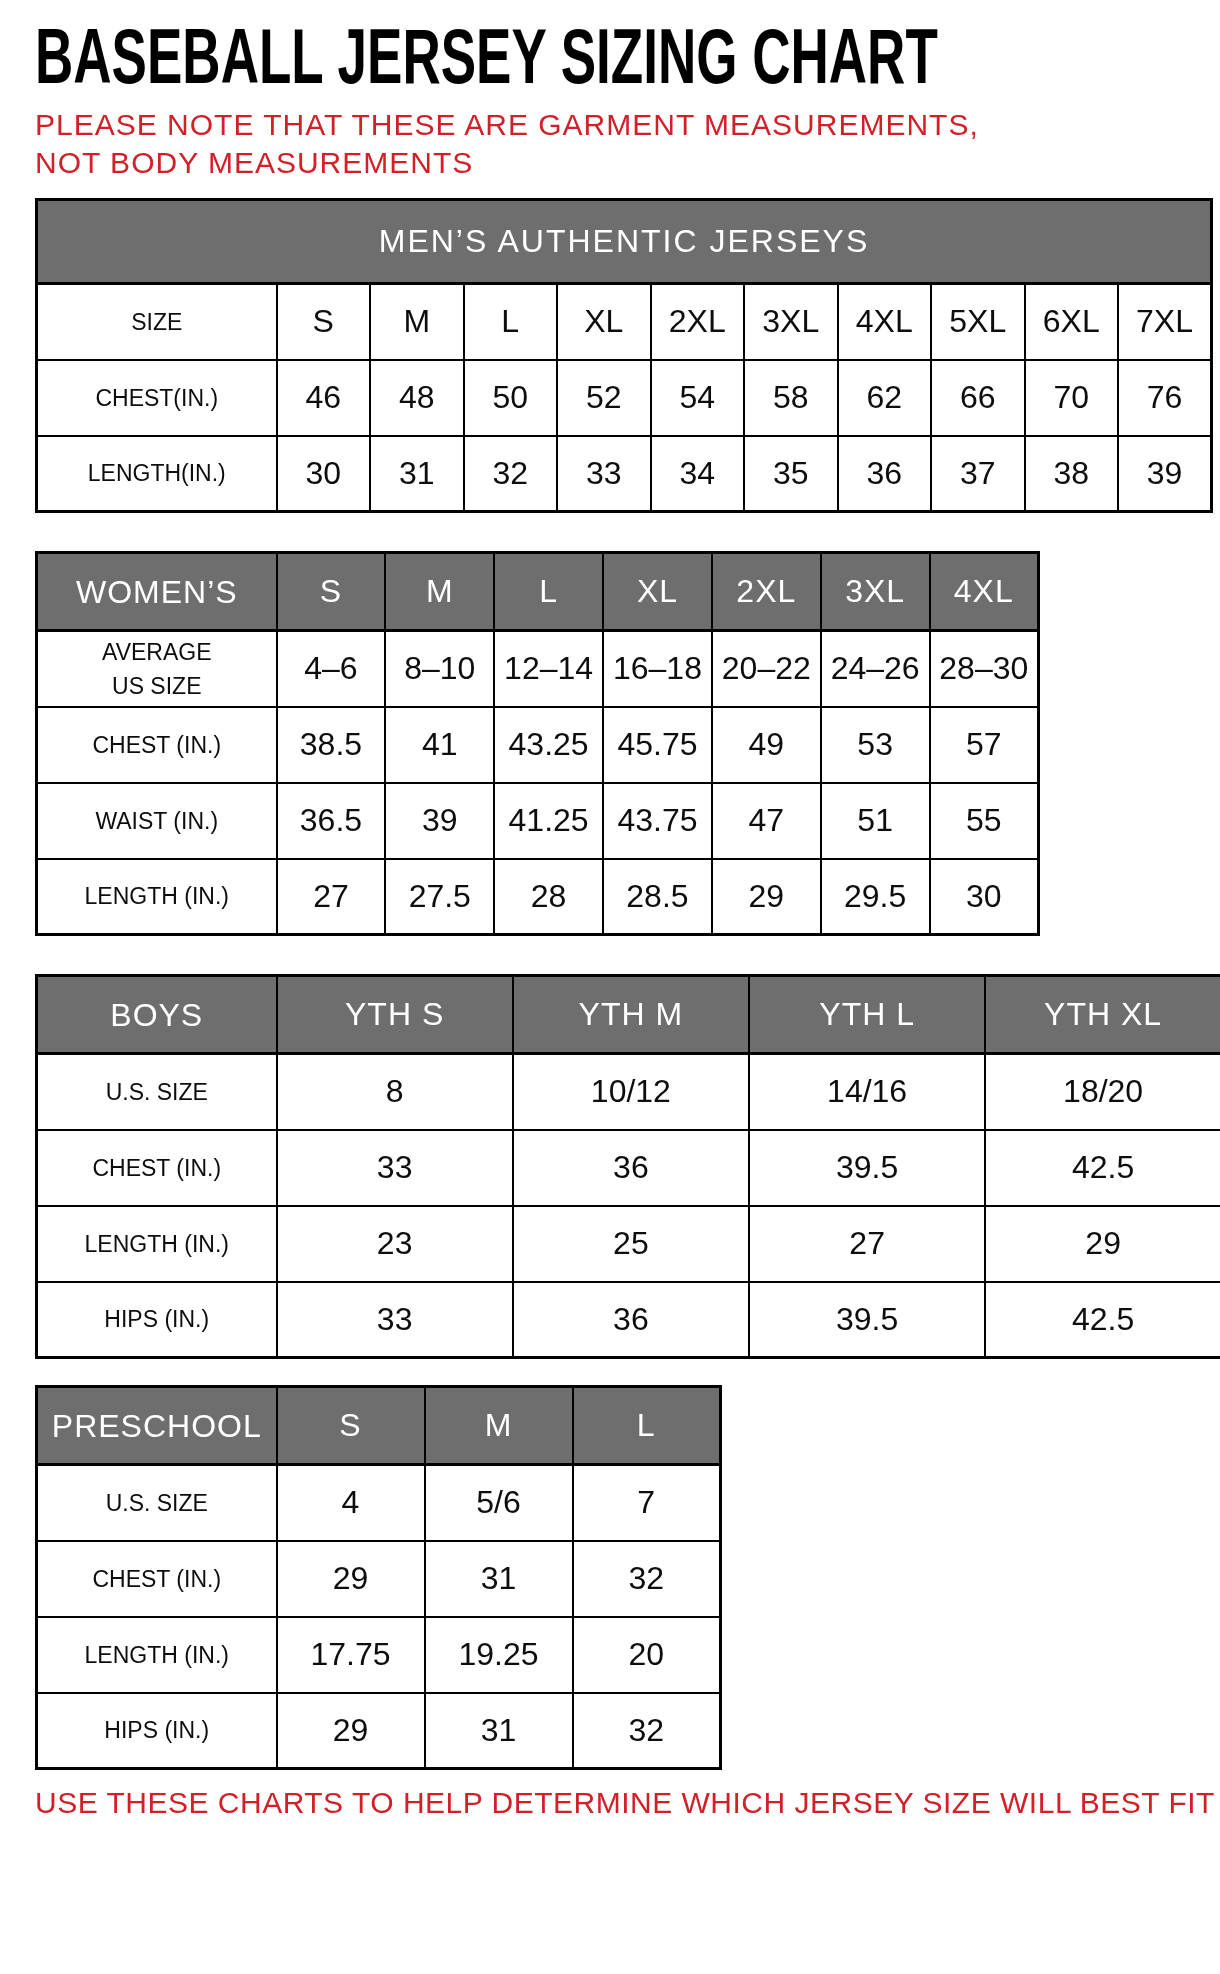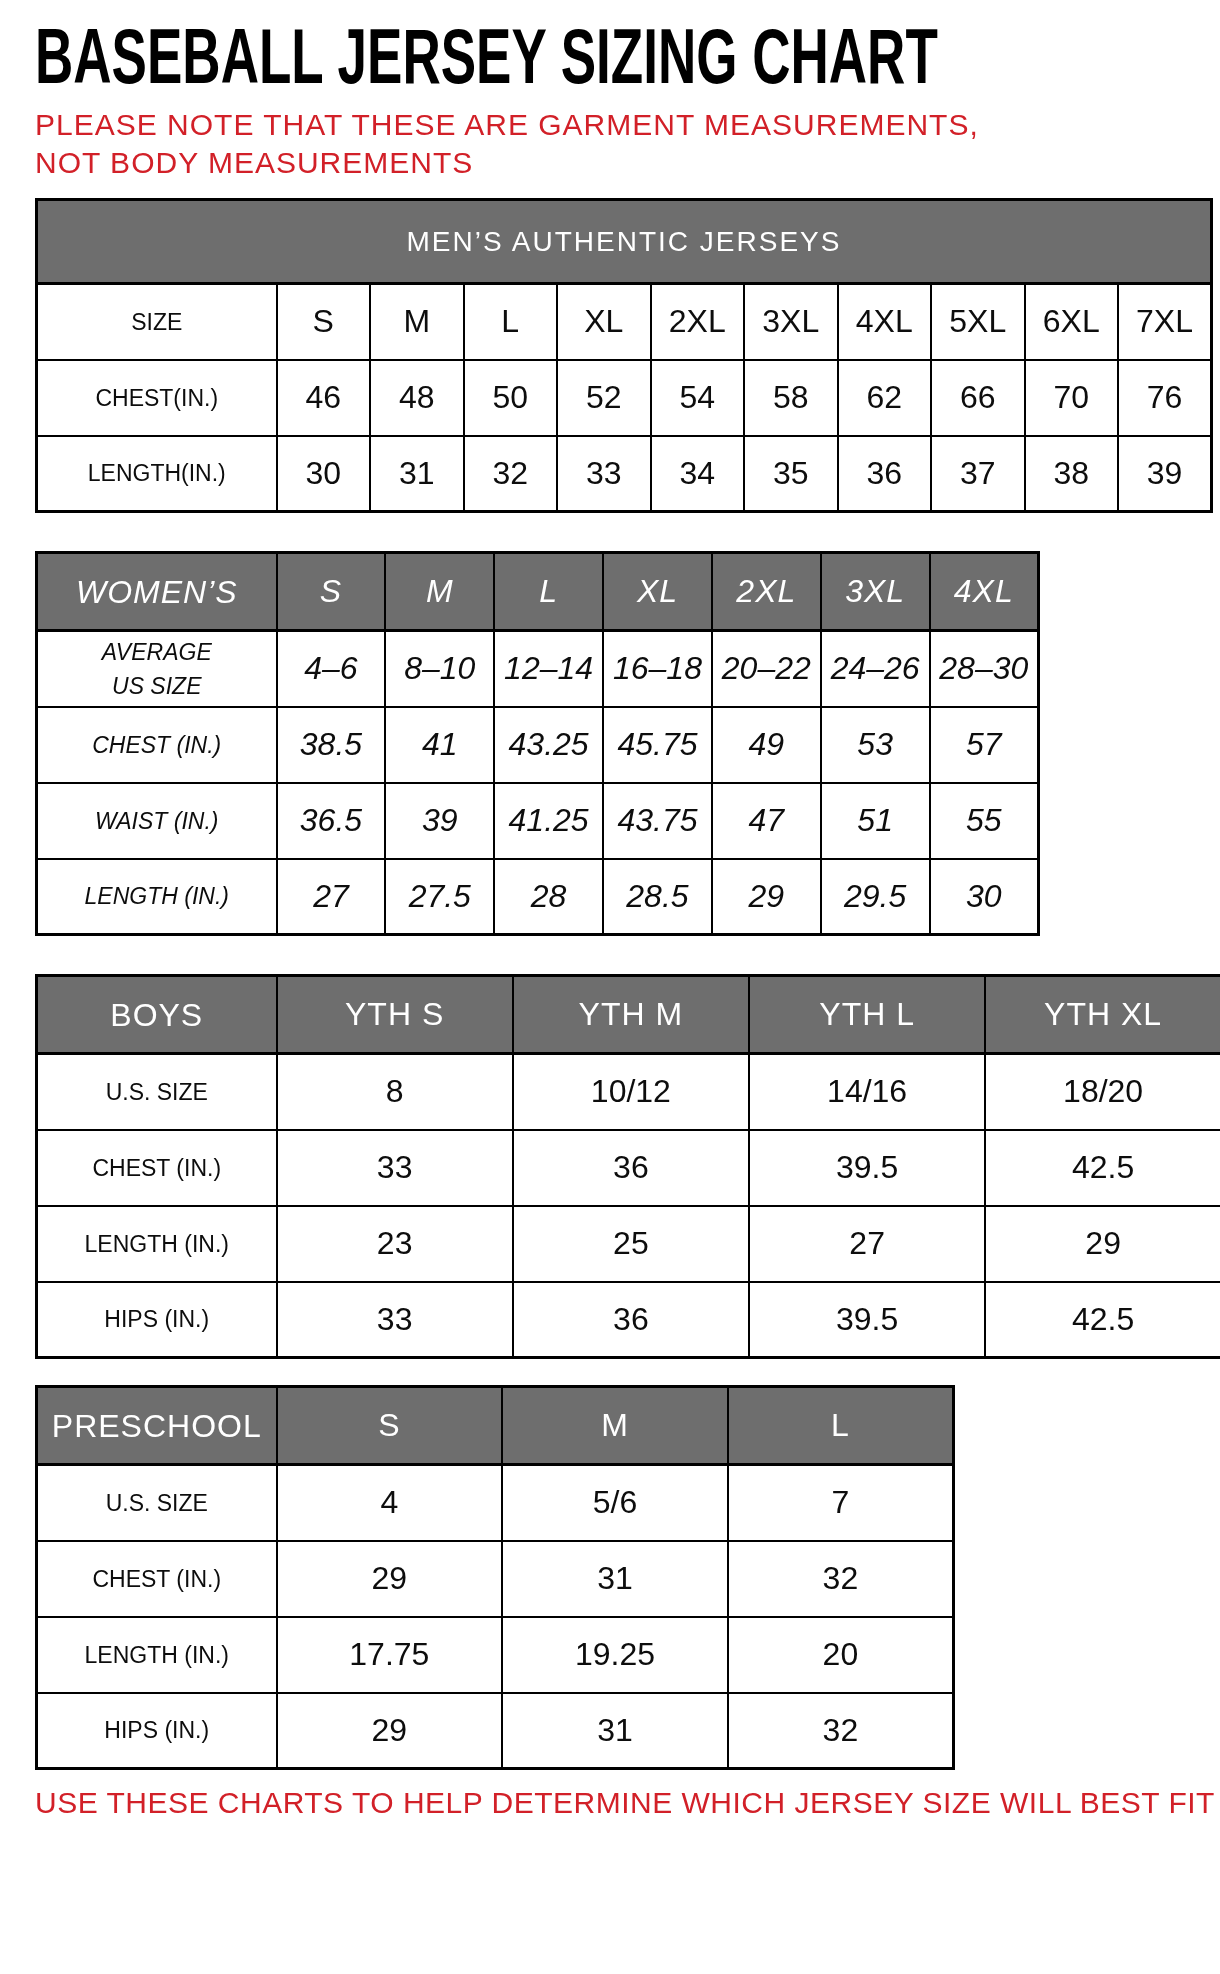--- a/index.html
+++ b/index.html
@@ -26,34 +26,34 @@
   .note{
     color:var(--red);font-size:30px;line-height:38px;letter-spacing:1px;
     width:990px;margin:14px 0 16px 0;font-weight:500;
   }
 
   table{
     border-collapse:collapse;table-layout:fixed;
     border:3px solid var(--line);
   }
   .t-mens{width:1178px;margin-bottom:38px;}
-  .t-womens{width:1005px;margin-bottom:38px;font-style:italic;}
+  .t-womens{width:1005px;margin-bottom:38px;}
   .t-boys{width:1188px;margin-bottom:26px;padding-left:8px;}
-  .t-pre{width:920px;margin-bottom:14px;padding-left:17px;}
+  .t-pre{width:687px;margin-bottom:14px;padding-left:17px;}
   col.clabel{width:240px;}
 
   td{
     border:2px solid var(--line);
     text-align:center;vertical-align:middle;
     font-size:32px;color:var(--ink);height:76px;padding:0 4px;
   }
   td.label{font-size:23px;white-space:pre-line;line-height:34px;}
   tr.banner td{
     background:var(--gray);color:#ffffff;height:84px;
-    font-size:28px;letter-spacing:2px;border-bottom:3px solid var(--line);
+    font-size:32px;letter-spacing:2px;border-bottom:3px solid var(--line);
   }
   tr.grayhead td{
     background:var(--gray);color:#ffffff;height:78px;
     font-size:32px;letter-spacing:1px;border-bottom:3px solid var(--line);
   }
 
   .footer{
     color:var(--red);font-size:30px;letter-spacing:0.5px;
     margin:16px 0 0 0;white-space:nowrap;font-weight:500;
   }

